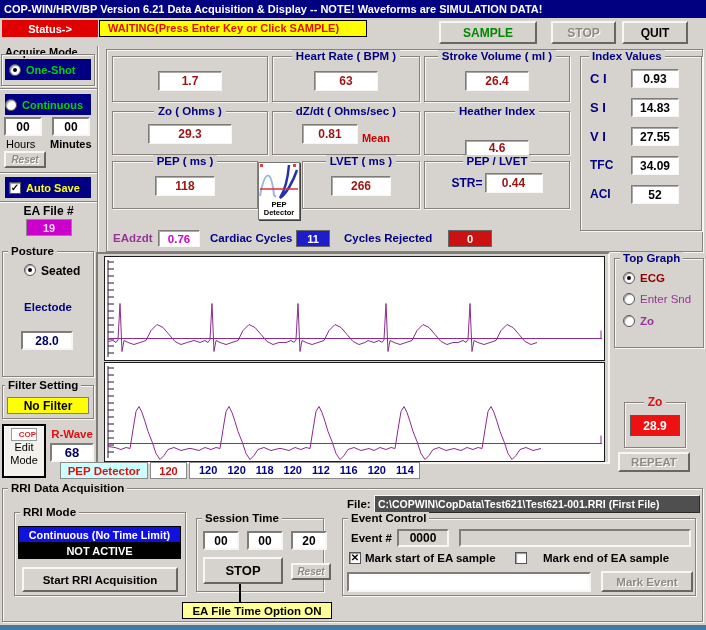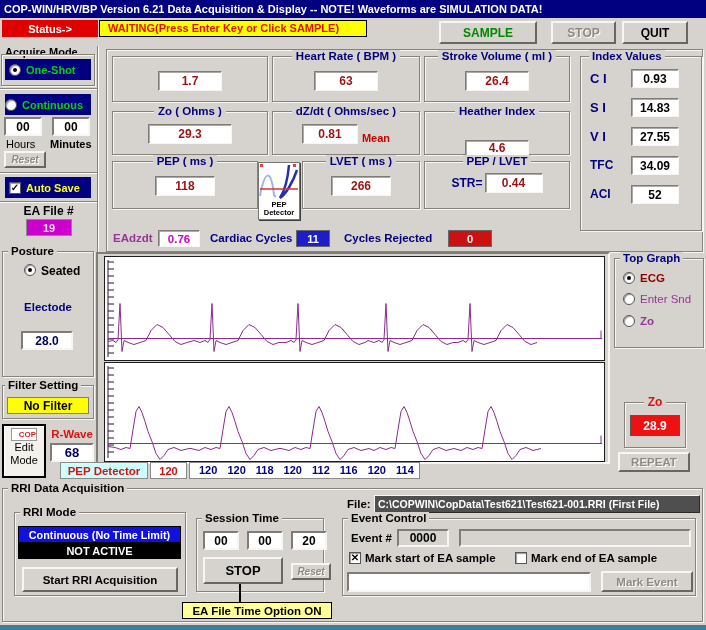--- a/index.html
+++ b/index.html
@@ -281,21 +281,21 @@
 
   <div class="abs group" style="left:342px;top:518px;width:354px;height:78px">
     <div class="gtitle" style="font-size:11.5px"><span>Event Control</span></div>
     <div class="abs" style="left:8px;top:13px;font-size:11.5px">Event #</div>
     <div class="abs sunkgray cc" style="left:54px;top:10px;width:52px;height:18px;color:#000;font-size:12px">0000</div>
     <div class="abs sunkgray" style="left:116px;top:10px;width:232px;height:18px"></div>
     <div style="position:absolute;left:6px;top:33px;display:flex;align-items:center;gap:4px">
       <span class="chk">✕</span>
       <span style="font-size:11.5px">Mark start of EA sample</span>
     </div>
-    <div style="position:absolute;left:172px;top:33px;display:flex;align-items:flex-end;gap:4px">
+    <div style="position:absolute;left:172px;top:33px;display:flex;align-items:flex-end;gap:16px">
       <span class="chk"></span>
       <span style="font-size:11.5px">Mark end of EA sample</span>
     </div>
     <div class="abs sunken" style="left:4px;top:53px;width:244px;height:20px"></div>
     <div class="abs raised btn dis" style="left:258px;top:52px;width:92px;height:21px;font-size:11.5px">Mark Event</div>
   </div>
 
   <div class="abs" style="left:239px;top:584px;width:2px;height:19px;background:#000"></div>
   <div class="abs cc" style="left:182px;top:602px;width:150px;height:17px;background:#ffff99;border:1px solid #000;font-size:11.5px">EA File Time Option ON</div>
 

